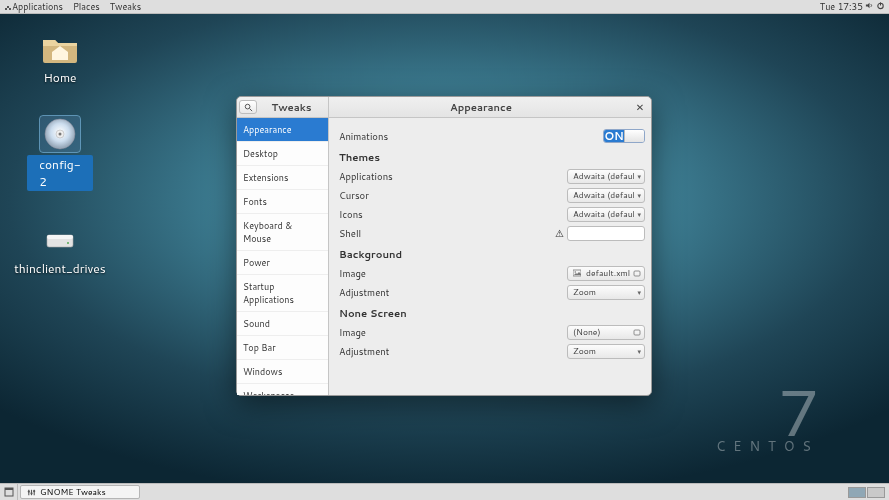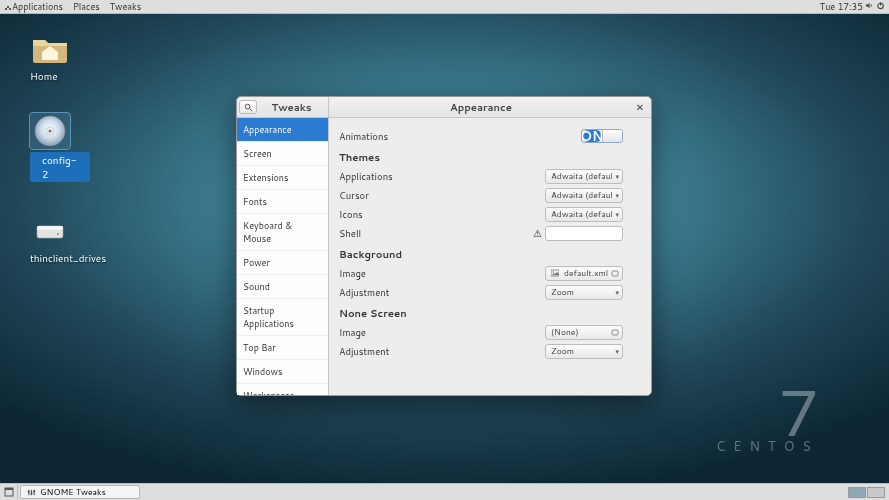--- a/index.html
+++ b/index.html
@@ -14,21 +14,21 @@
   background: #dedede; color: #2e2e2e; font-size: 9px;
   display: flex; align-items: center; padding: 0 4px;
   border-bottom: 1px solid #bbb;
 }
 .topbar .left { display: flex; gap: 10px; }
 .topbar .right { margin-left: auto; display: flex; gap: 2px; align-items: center; }
 .topbar .menu-item { cursor: default; }
 .topbar .app-icon { width: 8px; height: 8px; display: inline-block; }
 
 .desktop-icons { position: absolute; top: 30px; left: 30px; display: flex; flex-direction: column; gap: 30px; }
-.dicon { width: 60px; display: flex; flex-direction: column; align-items: flex-start; gap: 3px; color: #fff; font-size: 10px; text-shadow: 0 1px 2px rgba(0,0,0,.7); }
+.dicon { width: 60px; display: flex; flex-direction: column; align-items: center; gap: 3px; color: #fff; font-size: 12px; text-shadow: 0 1px 2px rgba(0,0,0,.7); }
 .dicon .iicon { width: 40px; height: 36px; }
 .dicon.selected .lbl { background: #1c6fb8; color: #fff; padding: 1px 12px; border-radius: 2px; text-shadow: none; }
 .dicon.selected-outline .iicon { outline: 1px solid rgba(120,180,220,.7); background: rgba(100,150,200,.25); border-radius: 3px; }
 
 .watermark {
   position: absolute; right: 70px; bottom: 45px; text-align: right; color: rgba(255,255,255,.35);
   pointer-events: none;
 }
 .watermark .seven { font-size: 64px; font-weight: 200; line-height: .8; }
 .watermark .centos { font-size: 13px; letter-spacing: 8px; font-weight: 400; }
@@ -68,26 +68,26 @@
 }
 .w-header .title-left { font-size: 10px; font-weight: 600; color: #444; flex: 1; text-align: center; padding-right: 4px;}
 .w-header .close {
   width: 14px; height: 14px; margin: 3px 4px 0 0; display: flex; align-items: center; justify-content: center;
   font-size: 10px; color: #444; cursor: default;
 }
 .w-body { flex: 1; display: flex; min-height: 0; }
 .sidebar { width: 92px; background: #fdfdfd; border-right: 1px solid #c5c5c5; overflow: auto; }
 .sidebar .sitem { padding: 5px 6px; font-size: 9px; color: #333; border-bottom: 1px solid #eee; cursor: default; }
 .sidebar .sitem.selected { background: #2a7bd1; color: #fff; }
-.content { flex: 1; padding: 9px 28px 4px 10px; font-size: 9.5px; color: #333; overflow: auto; }
+.content { flex: 1; padding: 9px 6px 4px 10px; font-size: 9.5px; color: #333; overflow: auto; }
 .row { display: flex; align-items: center; min-height: 18px; margin-bottom: 1px; }
 .row .lbl { flex: 1; }
 .section-h { font-weight: 700; margin-top: 5px; margin-bottom: 3px; font-size: 10px; }
 .switch { width: 42px; height: 14px; border: 1px solid #8fa7c9; border-radius: 3px; display: flex; overflow: hidden; }
-.switch .on { width: 50%; background: #2a7bd1; color: #fff; font-size: 13px; display: flex; align-items: center; justify-content: center; font-weight: 700; border-radius: 6px; }
+.switch .on { width: 50%; background: #2a7bd1; color: #fff; font-size: 11px; display: flex; align-items: center; justify-content: center; font-weight: 700; }
 .switch .knob { width: 50%; background: linear-gradient(#fff,#e4e4e4); border-left: 1px solid #bcbcbc; }
 .combo {
   width: 78px; height: 15px; border: 1px solid #bcbcbc; border-radius: 3px; background: linear-gradient(#fcfcfc,#e8e8e8);
   display: flex; align-items: center; padding: 0 3px 0 5px; font-size: 8.5px; color: #444; gap: 3px;
 }
 .combo .txt { flex: 1; white-space: nowrap; overflow: hidden; }
 .combo .arr { font-size: 7px; color: #666; }
 .filebtn { width: 78px; }
 .filebtn .fi { width: 8px; height: 8px; margin-right: 2px; }
 .shell-input {
@@ -185,27 +185,27 @@
       <div class="hseg center">
         <span>Appearance</span>
       </div>
       <div class="close">
         <span>✕</span>
       </div>
     </div>
     <div class="w-body">
       <div class="sidebar">
         <div class="sitem selected">Appearance</div>
-        <div class="sitem">Screen</div>
+        <div class="sitem">Desktop</div>
         <div class="sitem">Extensions</div>
         <div class="sitem">Fonts</div>
         <div class="sitem">Keyboard &amp; Mouse</div>
         <div class="sitem">Power</div>
+        <div class="sitem">Startup Applications</div>
         <div class="sitem">Sound</div>
-        <div class="sitem">Startup Applications</div>
         <div class="sitem">Top Bar</div>
         <div class="sitem">Windows</div>
         <div class="sitem">Workspaces</div>
       </div>
       <div class="content">
         <div class="row">
           <span class="lbl">Animations</span>
           <div class="switch">
             <span class="on">ON</span>
             <span class="knob"></span>

